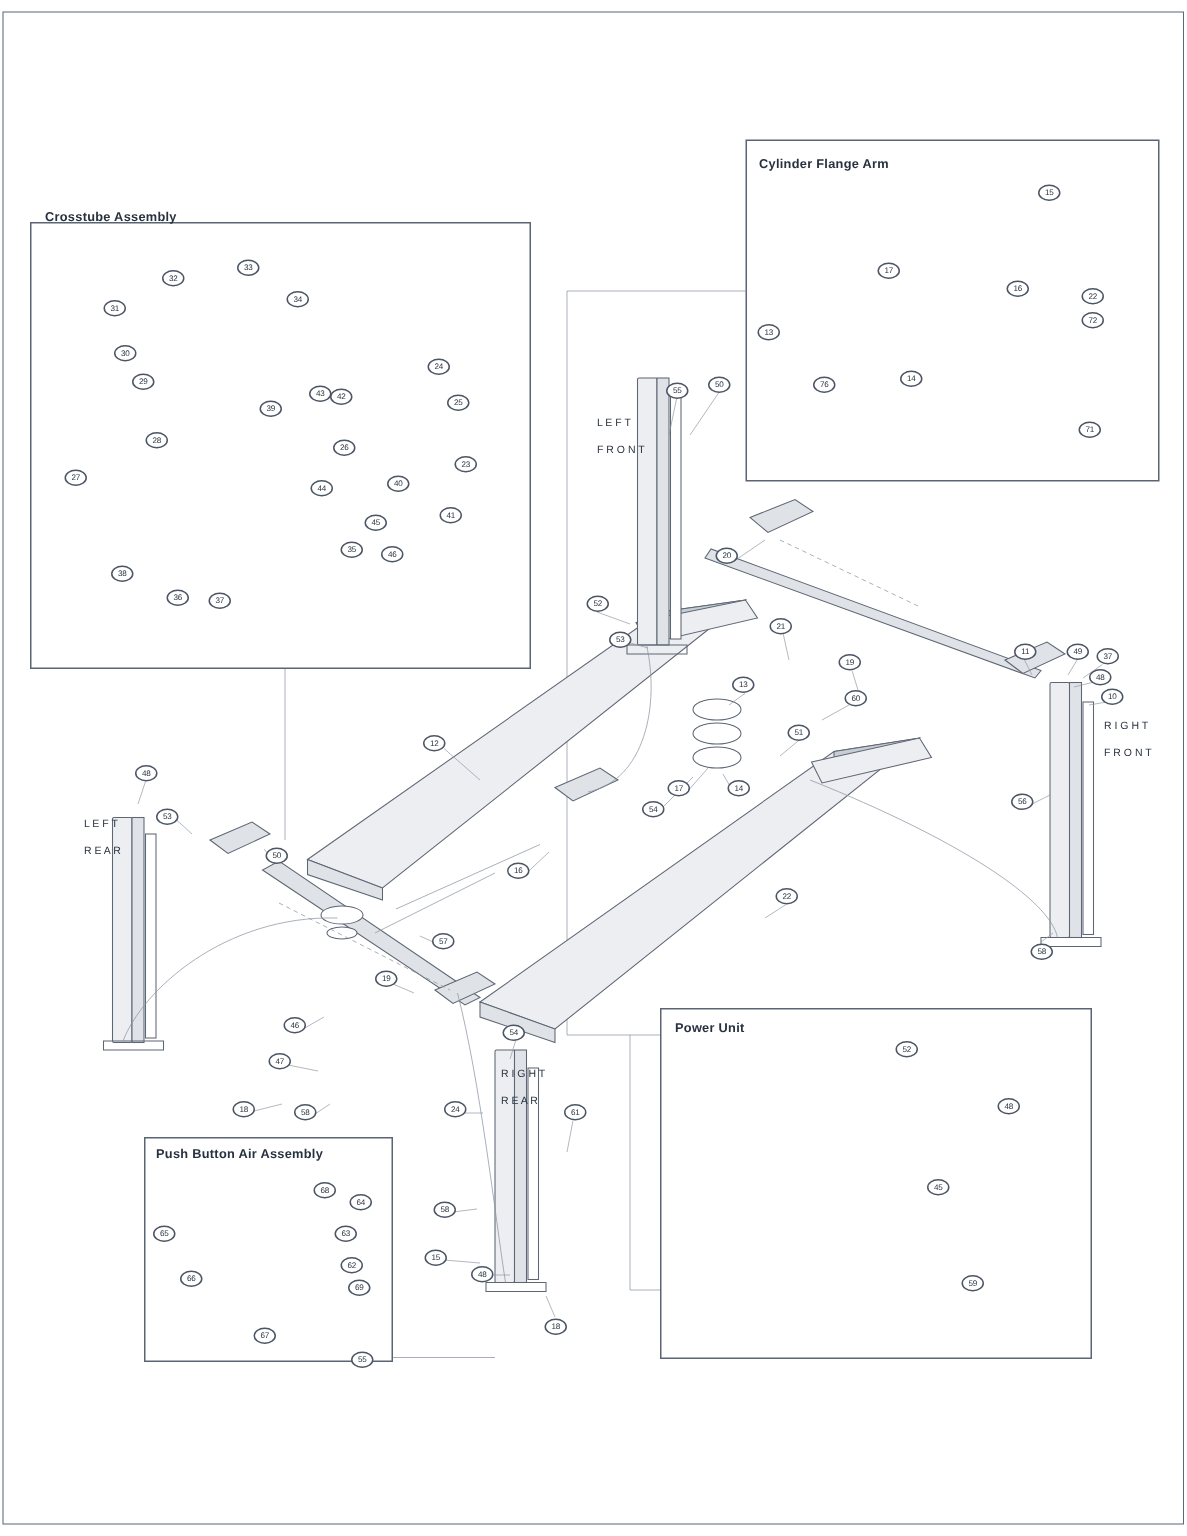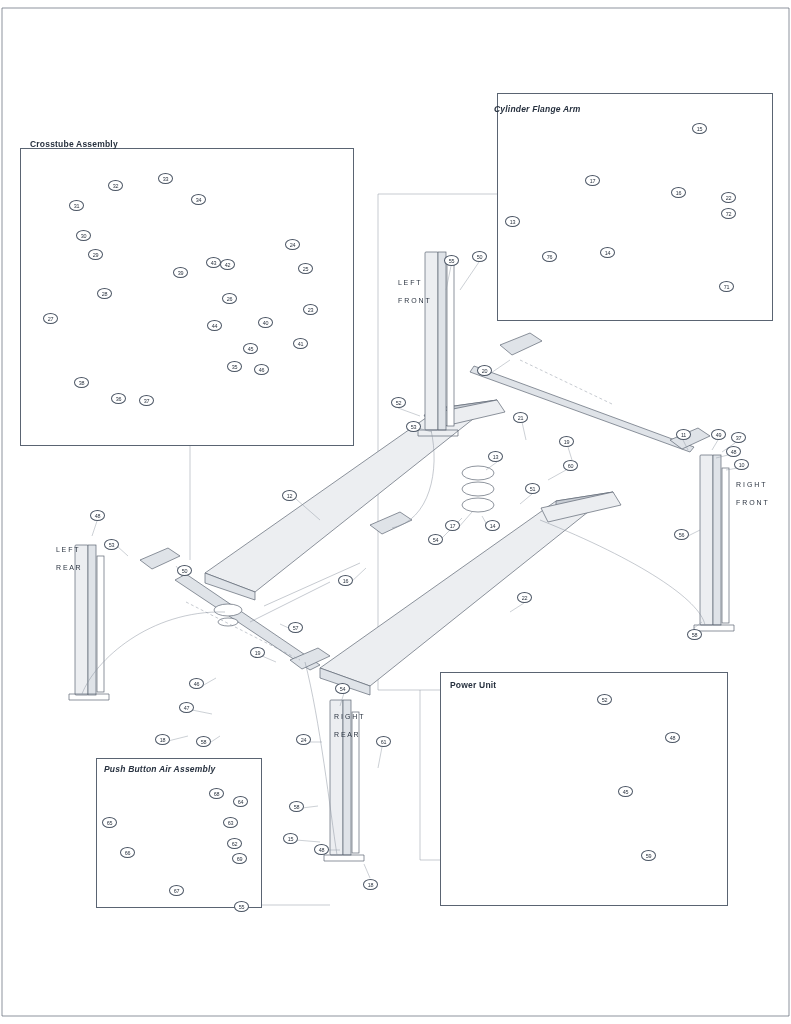--- a/index.html
+++ b/index.html
@@ -305,24 +305,24 @@
 
     <path class="ln-thin" d="M190 446 L190 560"></path>
     <path class="ln-thin" d="M262 905 L330 905"></path>
     <path class="ln-thin" d="M420 690 L420 860 L440 860"></path>
   </svg>
 
   <div class="panel" style="left:20px; top:148px; width:334px; height:298px;"></div>
   <div class="panel-title" style="left:30px; top:139px;">Crosstube Assembly</div>
 
   <div class="panel" style="left:497px; top:93px; width:276px; height:228px;"></div>
-  <div class="panel-title" style="left:494px; top:104px;font-style:italic;">Cylinder Flange Arm</div>
+  <div class="panel-title" style="left:506px; top:104px;">Cylinder Flange Arm</div>
 
   <div class="panel" style="left:96px; top:758px; width:166px; height:150px;"></div>
-  <div class="panel-title" style="left:104px; top:764px;font-style:italic;">Push Button Air Assembly</div>
+  <div class="panel-title" style="left:104px; top:764px;">Push Button Air Assembly</div>
 
   <div class="panel" style="left:440px; top:672px; width:288px; height:234px;"></div>
   <div class="panel-title" style="left:450px; top:680px;">Power Unit</div>
 
   <div class="vlabel" style="left:398px; top:278px; width:14px;">L E F T
 
 F R O N T</div>
   <div class="vlabel" style="left:736px; top:480px; width:14px;">R I G H T
 
 F R O N T</div>

